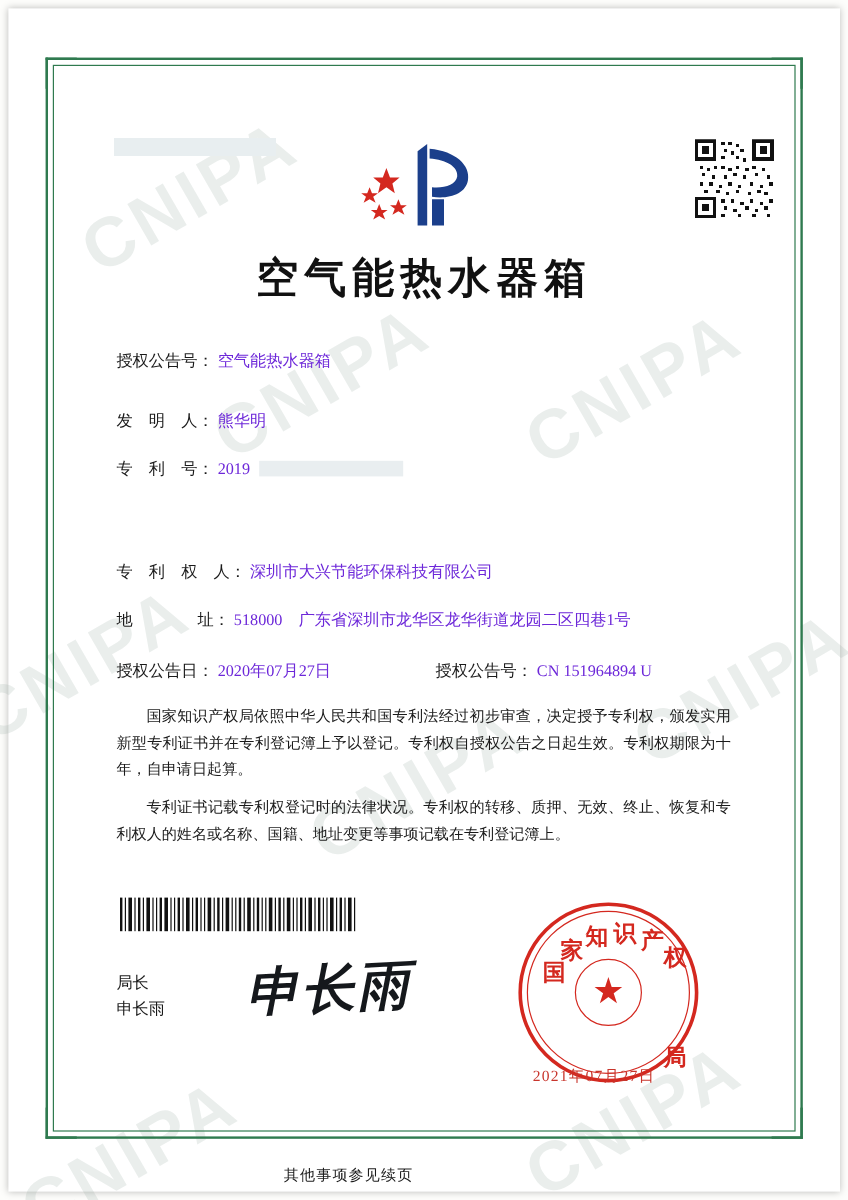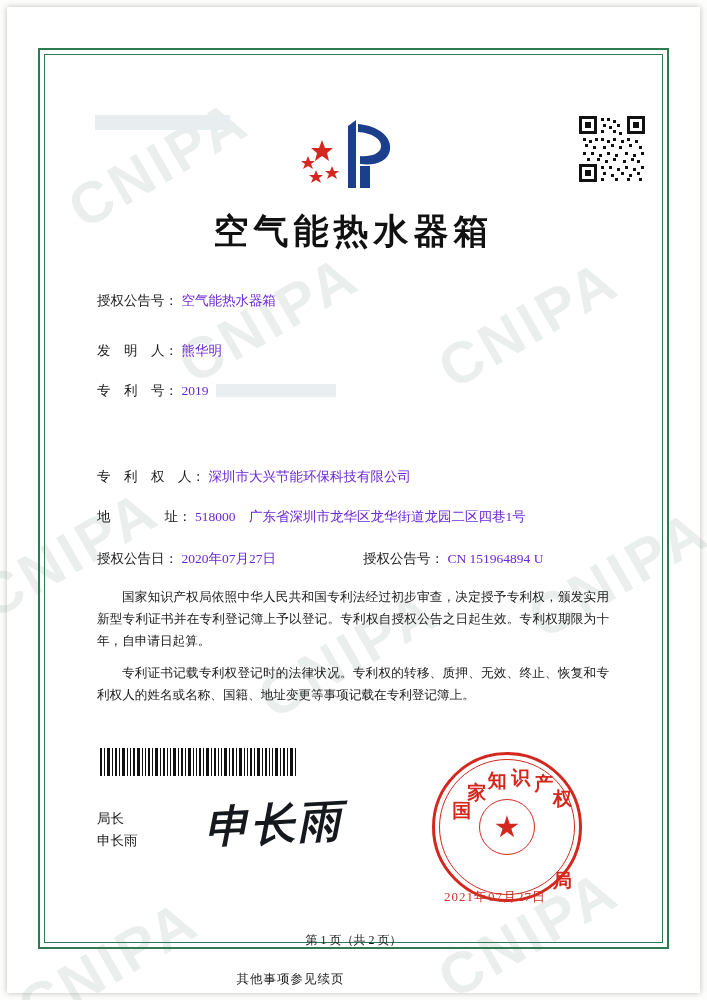--- a/index.html
+++ b/index.html
@@ -468,15 +468,14 @@
     <div class="arc-char" style="transform:rotate(-40deg) translate(0,-62px) rotate(40deg)">家</div>
     <div class="arc-char" style="transform:rotate(-18deg) translate(0,-62px) rotate(18deg)">知</div>
     <div class="arc-char" style="transform:rotate(4deg)   translate(0,-62px) rotate(-4deg)">识</div>
     <div class="arc-char" style="transform:rotate(26deg)  translate(0,-62px) rotate(-26deg)">产</div>
     <div class="arc-char" style="transform:rotate(48deg)  translate(0,-62px) rotate(-48deg)">权</div>
     <div class="arc-char" style="transform:rotate(132deg) translate(0,-62px) rotate(-132deg)">局</div>
     <div class="inner-emblem">★</div>
   </div>
   <div id="seal-date">2021年07月27日</div>
 
-  <div id="page-num">第 1 页（共 2 页）</div>
   <div id="footnote">其他事项参见续页</div>
 </div>
 
 </body></html>

